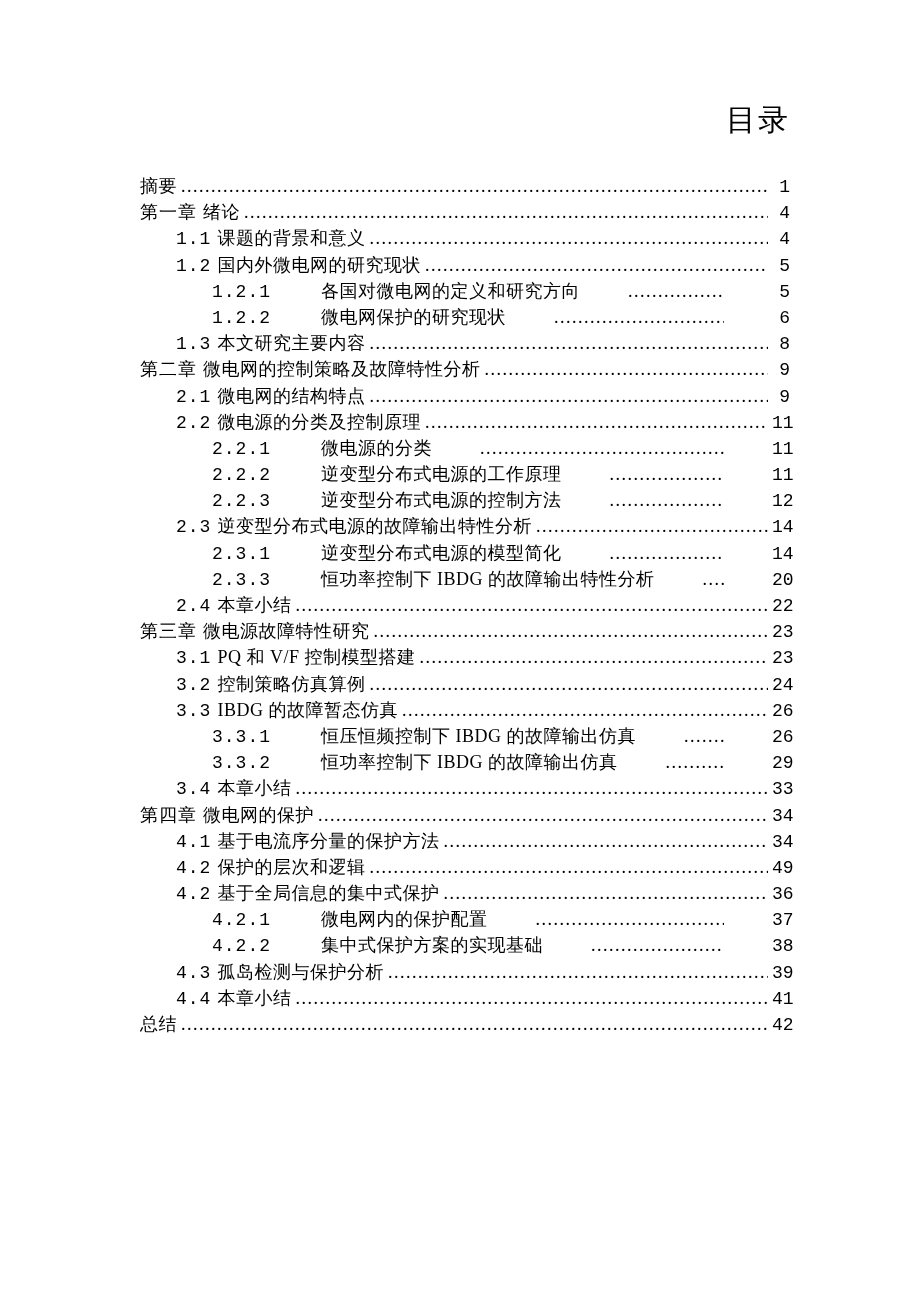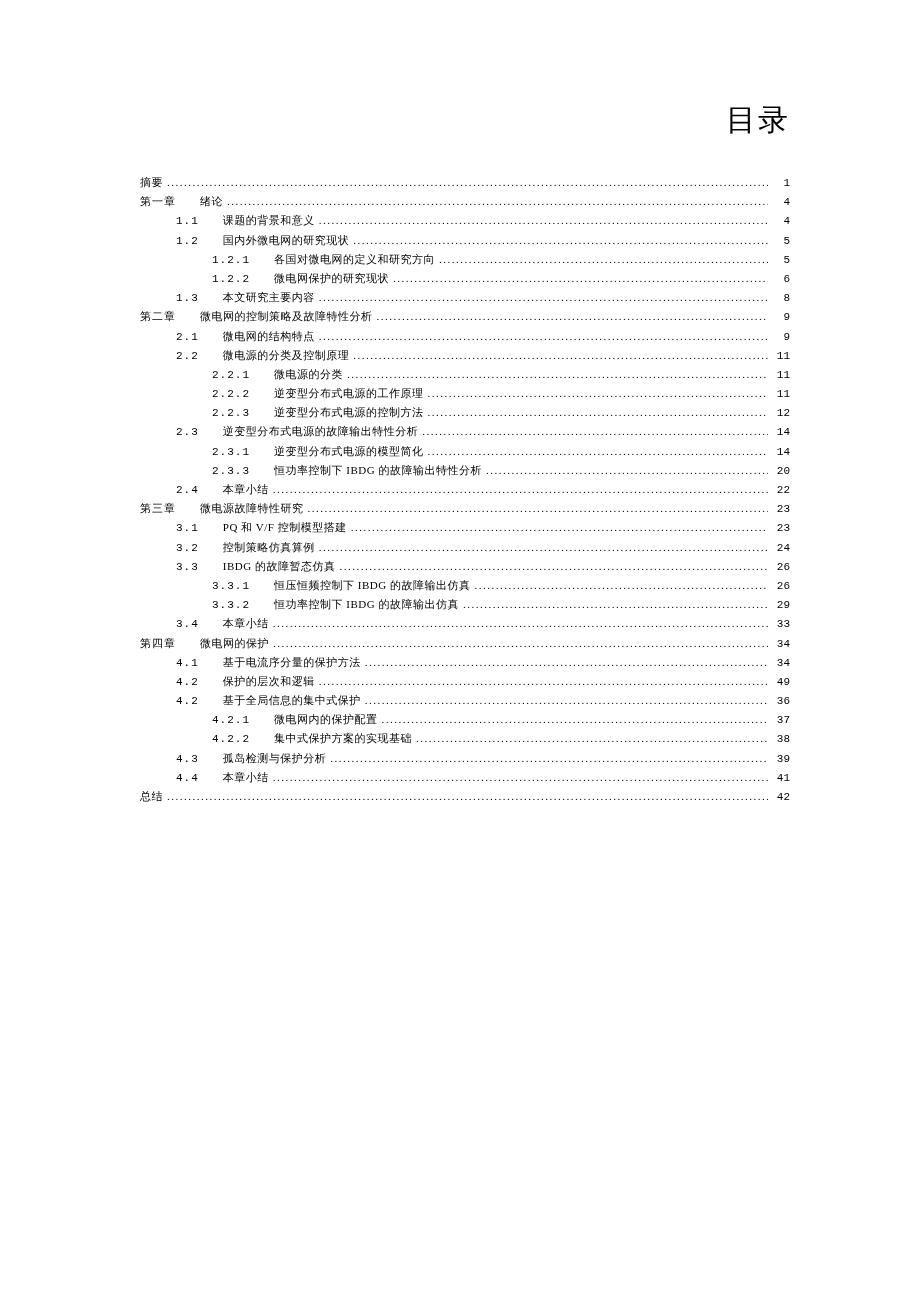--- a/index.html
+++ b/index.html
@@ -13,38 +13,38 @@
     }
     .title {
       font-size: 30px;
       text-align: right;
       margin-bottom: 36px;
       letter-spacing: 2px;
       font-family: "SimSun", "宋体", serif;
       font-weight: normal;
     }
     .toc {
-      font-size: 11px;
+      font-size: 18px;
       line-height: 1;
     }
     .toc-row {
       display: flex;
       align-items: baseline;
       white-space: nowrap;
       margin-bottom: 7.2px;
     }
     .num { display: inline-block; letter-spacing: 1px; font-family: "Courier New","SimSun",monospace; }
-    .lbl { display: inline-block; margin-left: 24px; letter-spacing: 0.5px; }
+    .lbl { display: inline-block; margin-left: 6px; letter-spacing: 0.5px; }
     .lbl-nonum { display: inline-block; letter-spacing: 0.5px; }
     .dots { flex: 1 1 auto; overflow: hidden; letter-spacing: 1.5px; color:#000; margin: 0 4px; }
     .dots::after { content: "............................................................................................................................................................................................"; }
     .pg { display: inline-block; min-width: 18px; text-align: right; font-family:"Courier New",monospace; letter-spacing:0; }
     .l0 { padding-left: 0; }
     .l1 { padding-left: 36px; }
-    .l2 { padding-left: 72px; }
+    .l2 { padding-left: 72px; gap: 44px; }
   </style>
 </head>
 <body>
 
 <h1 class="title">目录</h1>
 
 <div class="toc" id="toc">
     <div class="toc-row l0">
       <span class="lbl-nonum">摘要</span>
       <span class="dots"></span>

